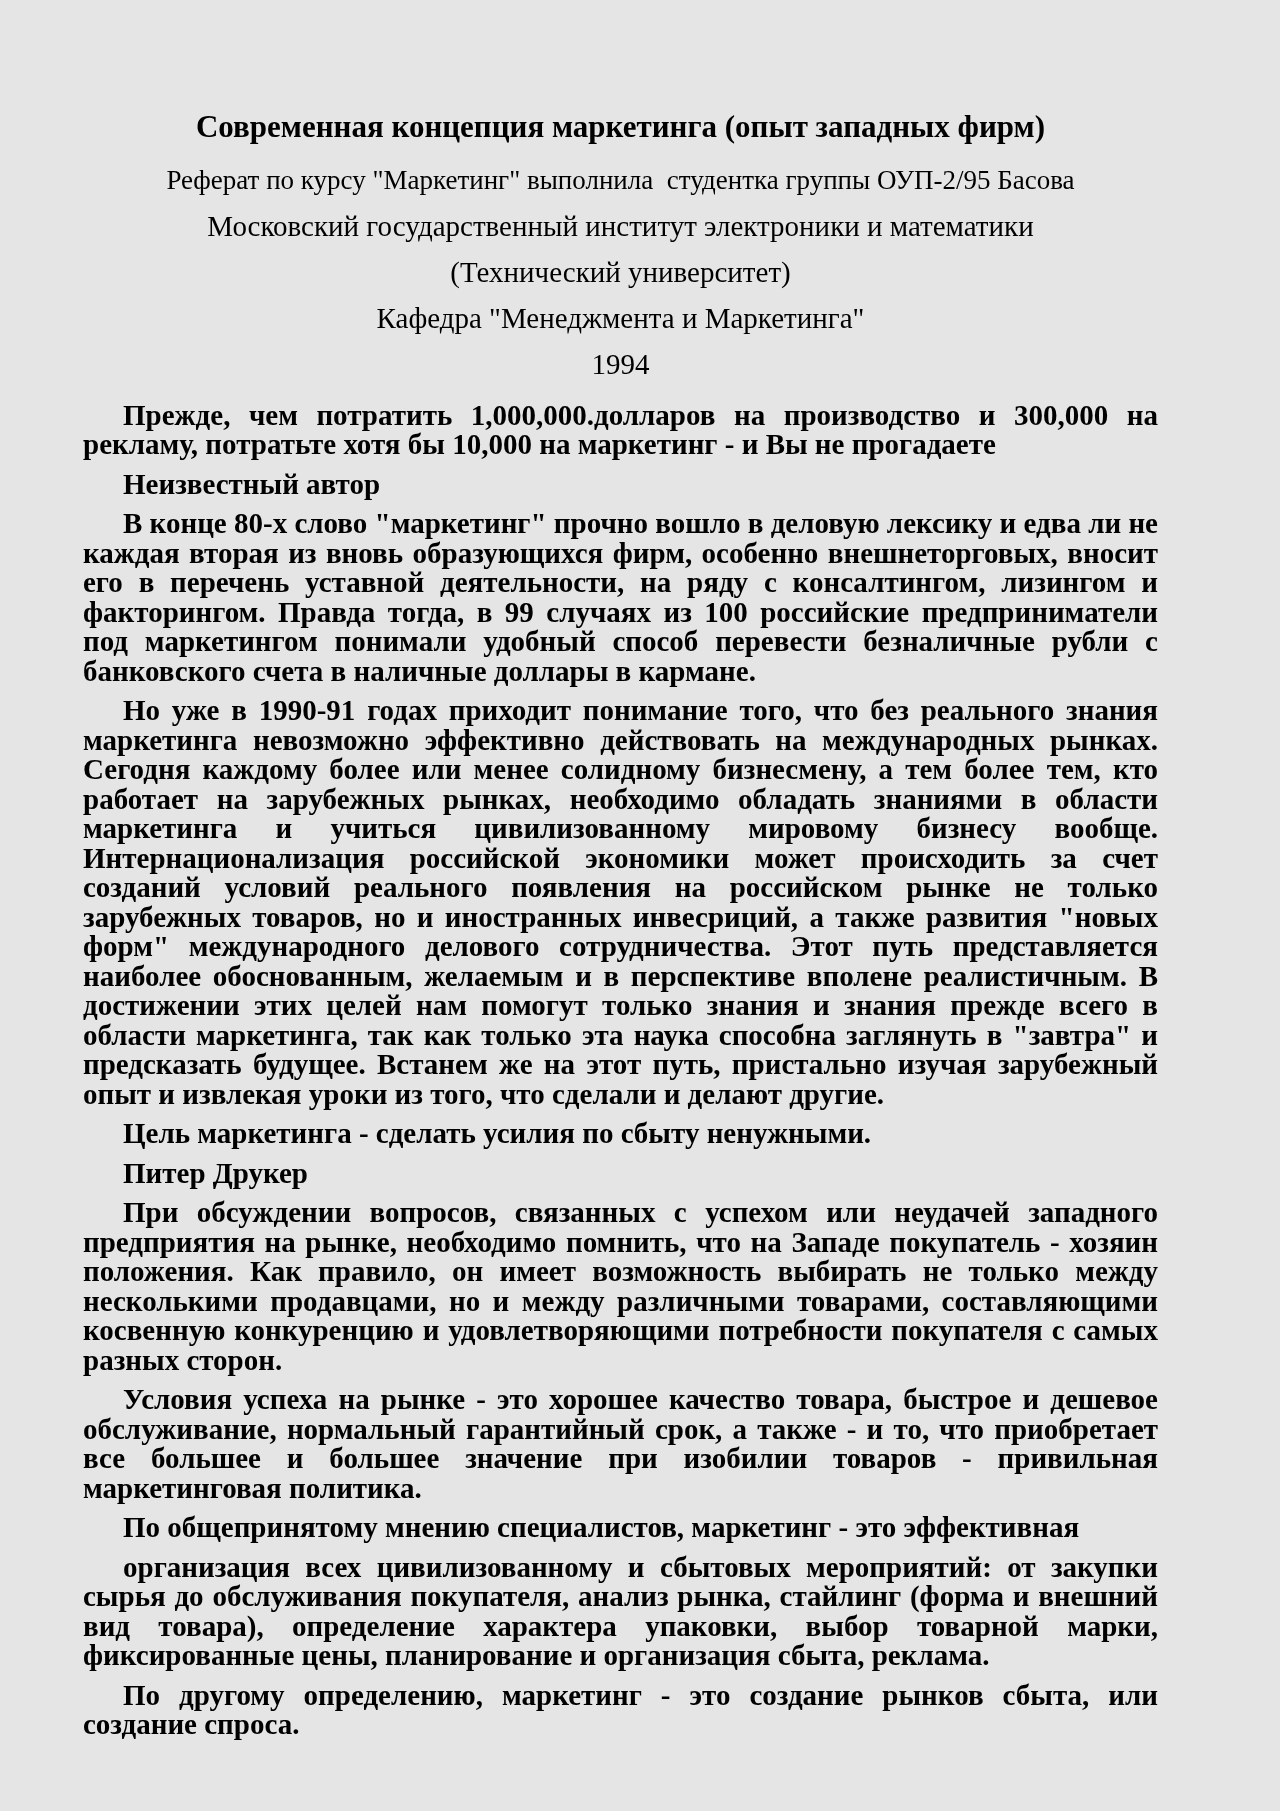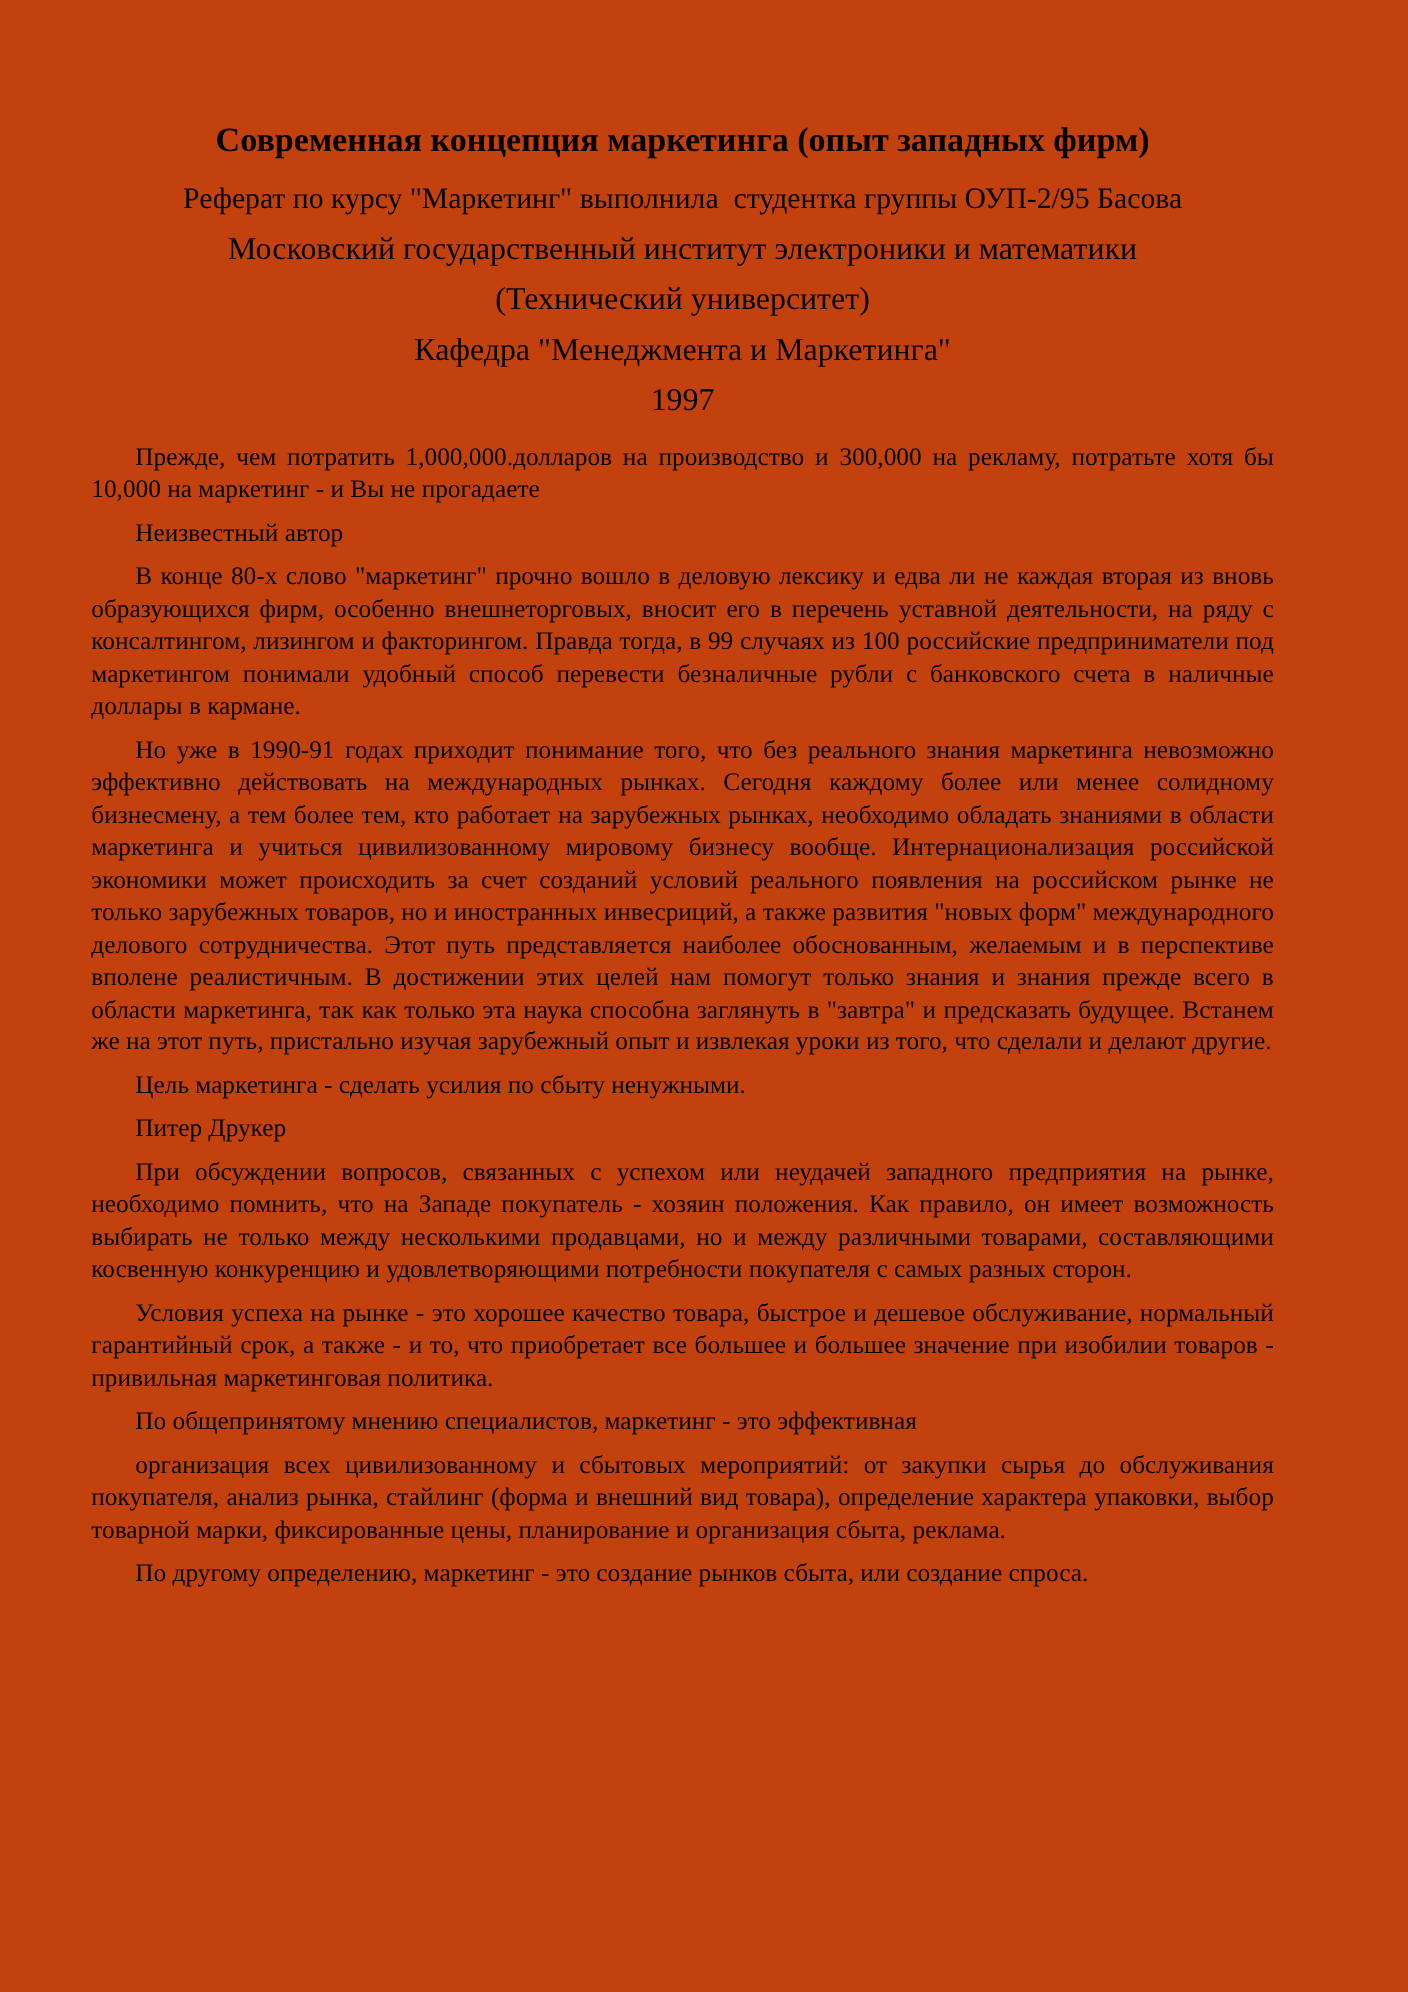--- a/index.html
+++ b/index.html
@@ -12,21 +12,21 @@
     min-height: 1811px;
     font-family: "Liberation Serif", "DejaVu Serif", serif;
     color: #000000;
     -webkit-font-smoothing: antialiased;
   }
   .page {
     box-sizing: border-box;
     width: 1280px;
     min-height: 1811px;
     padding: 108px 122px 40px 83px;
-    background: #c2410c;
+    background: #e5e5e5;
   }
   .doc-title {
     font-size: 31px;
     font-weight: bold;
     text-align: center;
     line-height: 1.25;
     margin: 0 0 14px 0;
   }
   .byline { margin: 0 0 6px 0; }
   .byline-line {
@@ -36,25 +36,26 @@
     white-space: pre-wrap;
   }
   .front-matter { margin: 0; }
   .front-matter-line {
     font-size: 29px;
     text-align: center;
     line-height: 37px;
     margin: 9px 0;
   }
   .para {
-    font-size: 23px;
+    font-size: 29px;
     line-height: 29.5px;
     text-align: justify;
     text-indent: 40px;
     margin: 10px 0;
+    font-weight: bold;
   }
   .epigraph { margin-top: 18px; }
   .section-heading {
     font-size: 27px;
     font-weight: bold;
     text-align: center;
     line-height: 36px;
     margin: 15px 0 14px 0;
   }
   .intro-paragraphs { margin: 0; }
@@ -69,21 +70,21 @@
   <div class="byline">
 
   <div class="byline-line">Реферат по курсу "Маркетинг" выполнила  студентка группы ОУП-2/95 Басова</div>
     </div>
 
   <div class="front-matter">
 
   <div class="front-matter-line">Московский государственный институт электроники и математики</div>
       <div class="front-matter-line">(Технический университет)</div>
       <div class="front-matter-line">Кафедра "Менеджмента и Маркетинга"</div>
-      <div class="front-matter-line">1997</div>
+      <div class="front-matter-line">1994</div>
     </div>
 
   <p class="para epigraph">Прежде, чем потратить 1,000,000.долларов на производство и 300,000 на рекламу, потратьте хотя бы 10,000 на маркетинг - и Вы не прогадаете</p>
 
   <p class="para">Неизвестный автор</p>
 
 
   <div class="intro-paragraphs">
 
   <p class="para">В конце 80-х слово "маркетинг" прочно вошло в деловую лексику и едва ли не каждая вторая из вновь образующихся фирм, особенно внешнеторговых, вносит его в перечень уставной деятельности, на ряду с консалтингом, лизингом и факторингом. Правда тогда, в 99 случаях из 100 российские предприниматели под маркетингом понимали удобный способ перевести безналичные рубли с банковского счета в наличные доллары в кармане.</p>

